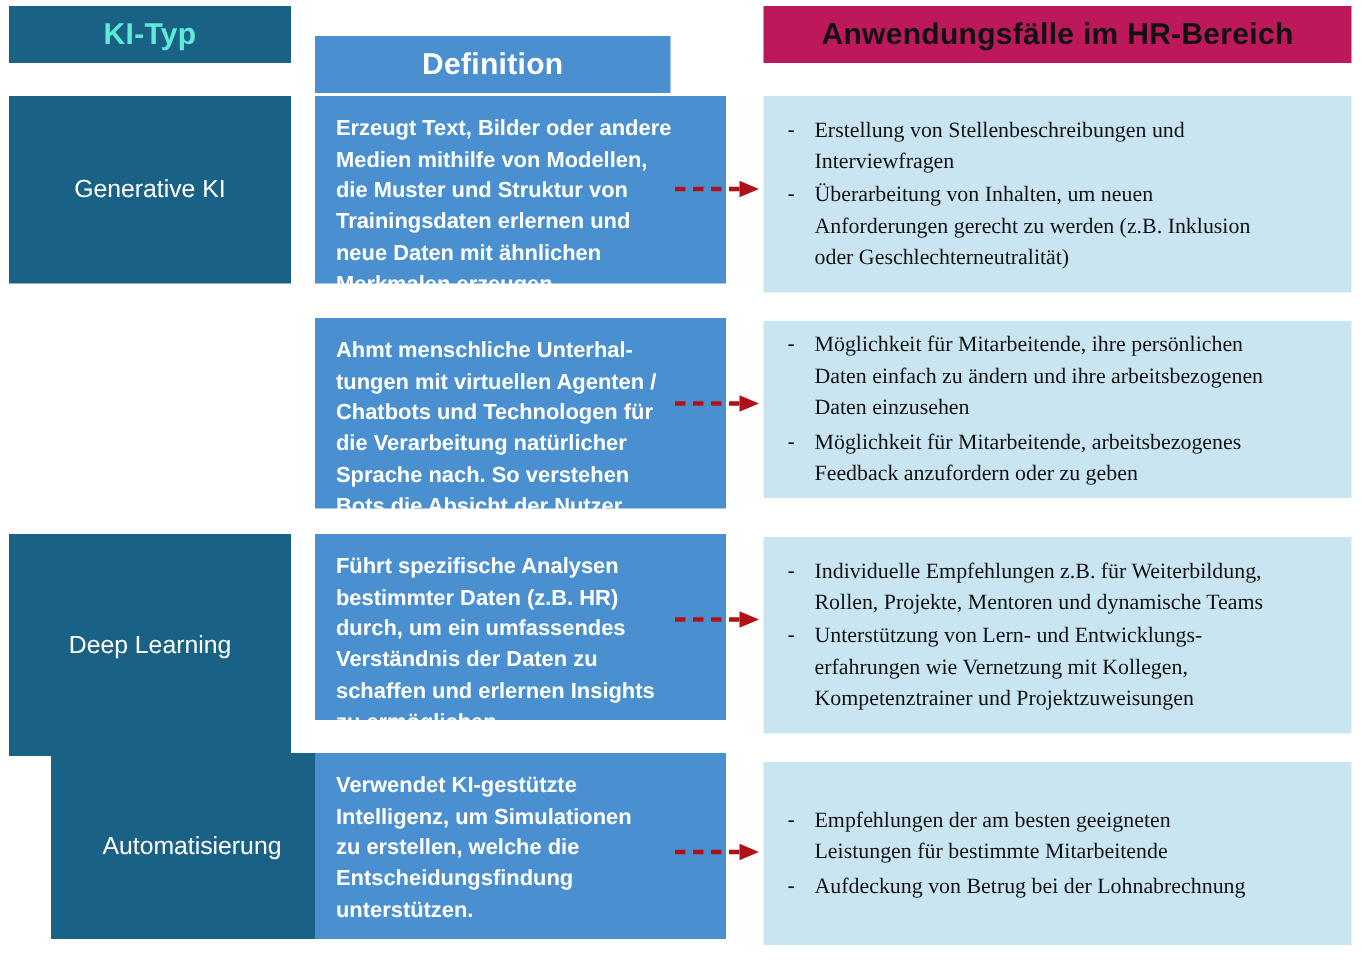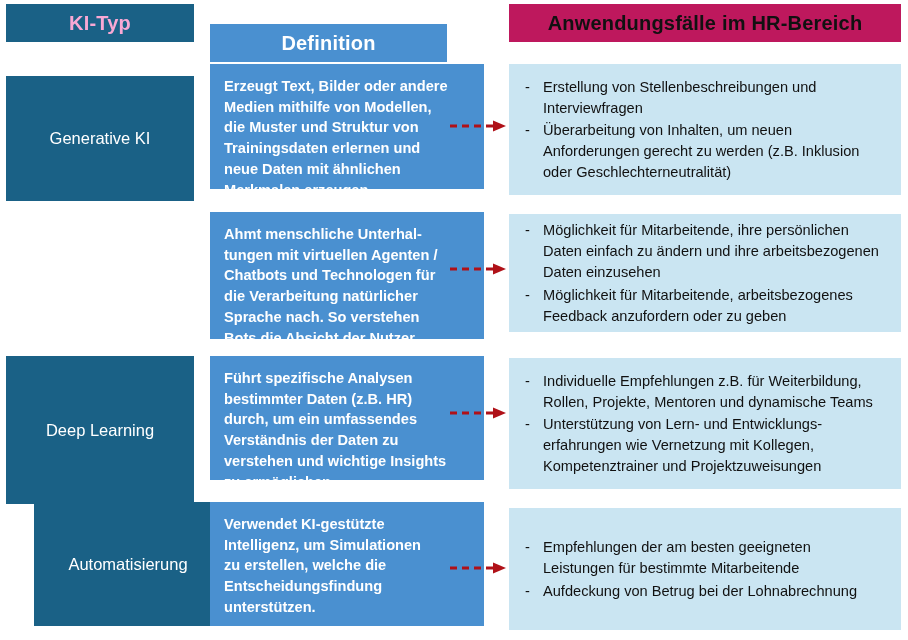--- a/index.html
+++ b/index.html
@@ -27,21 +27,21 @@
     display: flex;
     align-items: center;
     justify-content: center;
     font-weight: bold;
     letter-spacing: 0.2px;
     box-sizing: border-box;
   }
   .hdr-dark {
     left: 6px; top: 4px; width: 188px; height: 38px;
     background: #1A6186;
-    color: #f9a8d4;
+    color: #5eead4;
     font-size: 20px;
   }
   .hdr-mid {
     left: 210px; top: 4px; width: 237px; height: 38px;
     background: #4A90D0;
     color: #ffffff;
     font-size: 20px;
     margin-top: 20px;
   }
   .hdr-light {
@@ -98,20 +98,21 @@
     margin-bottom: 1px;
   }
   .bullet .dash {
     width: 18px;
     flex: 0 0 18px;
     color: #111111;
   }
   .bullet .btxt {
     flex: 1 1 auto;
     white-space: pre-line;
+    font-family: Liberation Serif, serif;
   }
 
   
   .arrow {
     position: absolute;
     left: 450px;
     width: 58px;
     height: 14px;
     pointer-events: none;
   }
@@ -119,21 +120,21 @@
 </style>
 </head>
 <body>
 
 <div id="canvas">
 
   <div class="hdr hdr-dark">KI-Typ</div>
   <div class="hdr hdr-mid">Definition</div>
   <div class="hdr hdr-light">Anwendungsfälle im HR-Bereich</div>
 
-  <div class="cell cell-type" style="top:76px;height:125px;">Generative KI</div>
+  <div class="cell cell-type" style="top:64px;height:125px;">Generative KI</div>
   <div class="cell cell-def" style="top:64px;height:125px;">Erzeugt Text, Bilder oder andere
 Medien mithilfe von Modellen,
 die Muster und Struktur von
 Trainingsdaten erlernen und
 neue Daten mit ähnlichen
 Merkmalen erzeugen.</div>
   <div class="arrow" style="top:119px;">
     <svg width="58" height="14" viewBox="0 0 58 14">
       <line x1="0" y1="7" x2="44" y2="7" stroke="#B01118" stroke-width="3" stroke-dasharray="7,5"></line>
       <polygon points="43,1.5 56,7 43,12.5" fill="#B01118"></polygon>
@@ -177,21 +178,21 @@
       <span class="btxt">Möglichkeit für Mitarbeitende, arbeitsbezogenes
 Feedback anzufordern oder zu geben</span>
     </div>
   </div>
 
   <div class="cell cell-type" style="top:356px;height:148px;">Deep Learning</div>
   <div class="cell cell-def" style="top:356px;height:124px;">Führt spezifische Analysen
 bestimmter Daten (z.B. HR)
 durch, um ein umfassendes
 Verständnis der Daten zu
-verstehen und wichtige Insights
+schaffen und erlernen Insights
 zu ermöglichen.</div>
   <div class="arrow" style="top:406px;">
     <svg width="58" height="14" viewBox="0 0 58 14">
       <line x1="0" y1="7" x2="44" y2="7" stroke="#B01118" stroke-width="3" stroke-dasharray="7,5"></line>
       <polygon points="43,1.5 56,7 43,12.5" fill="#B01118"></polygon>
     </svg>
   </div>
   <div class="cell cell-use" style="top:358px;height:131px;">
     <div class="bullet">
       <span class="dash">-</span>

